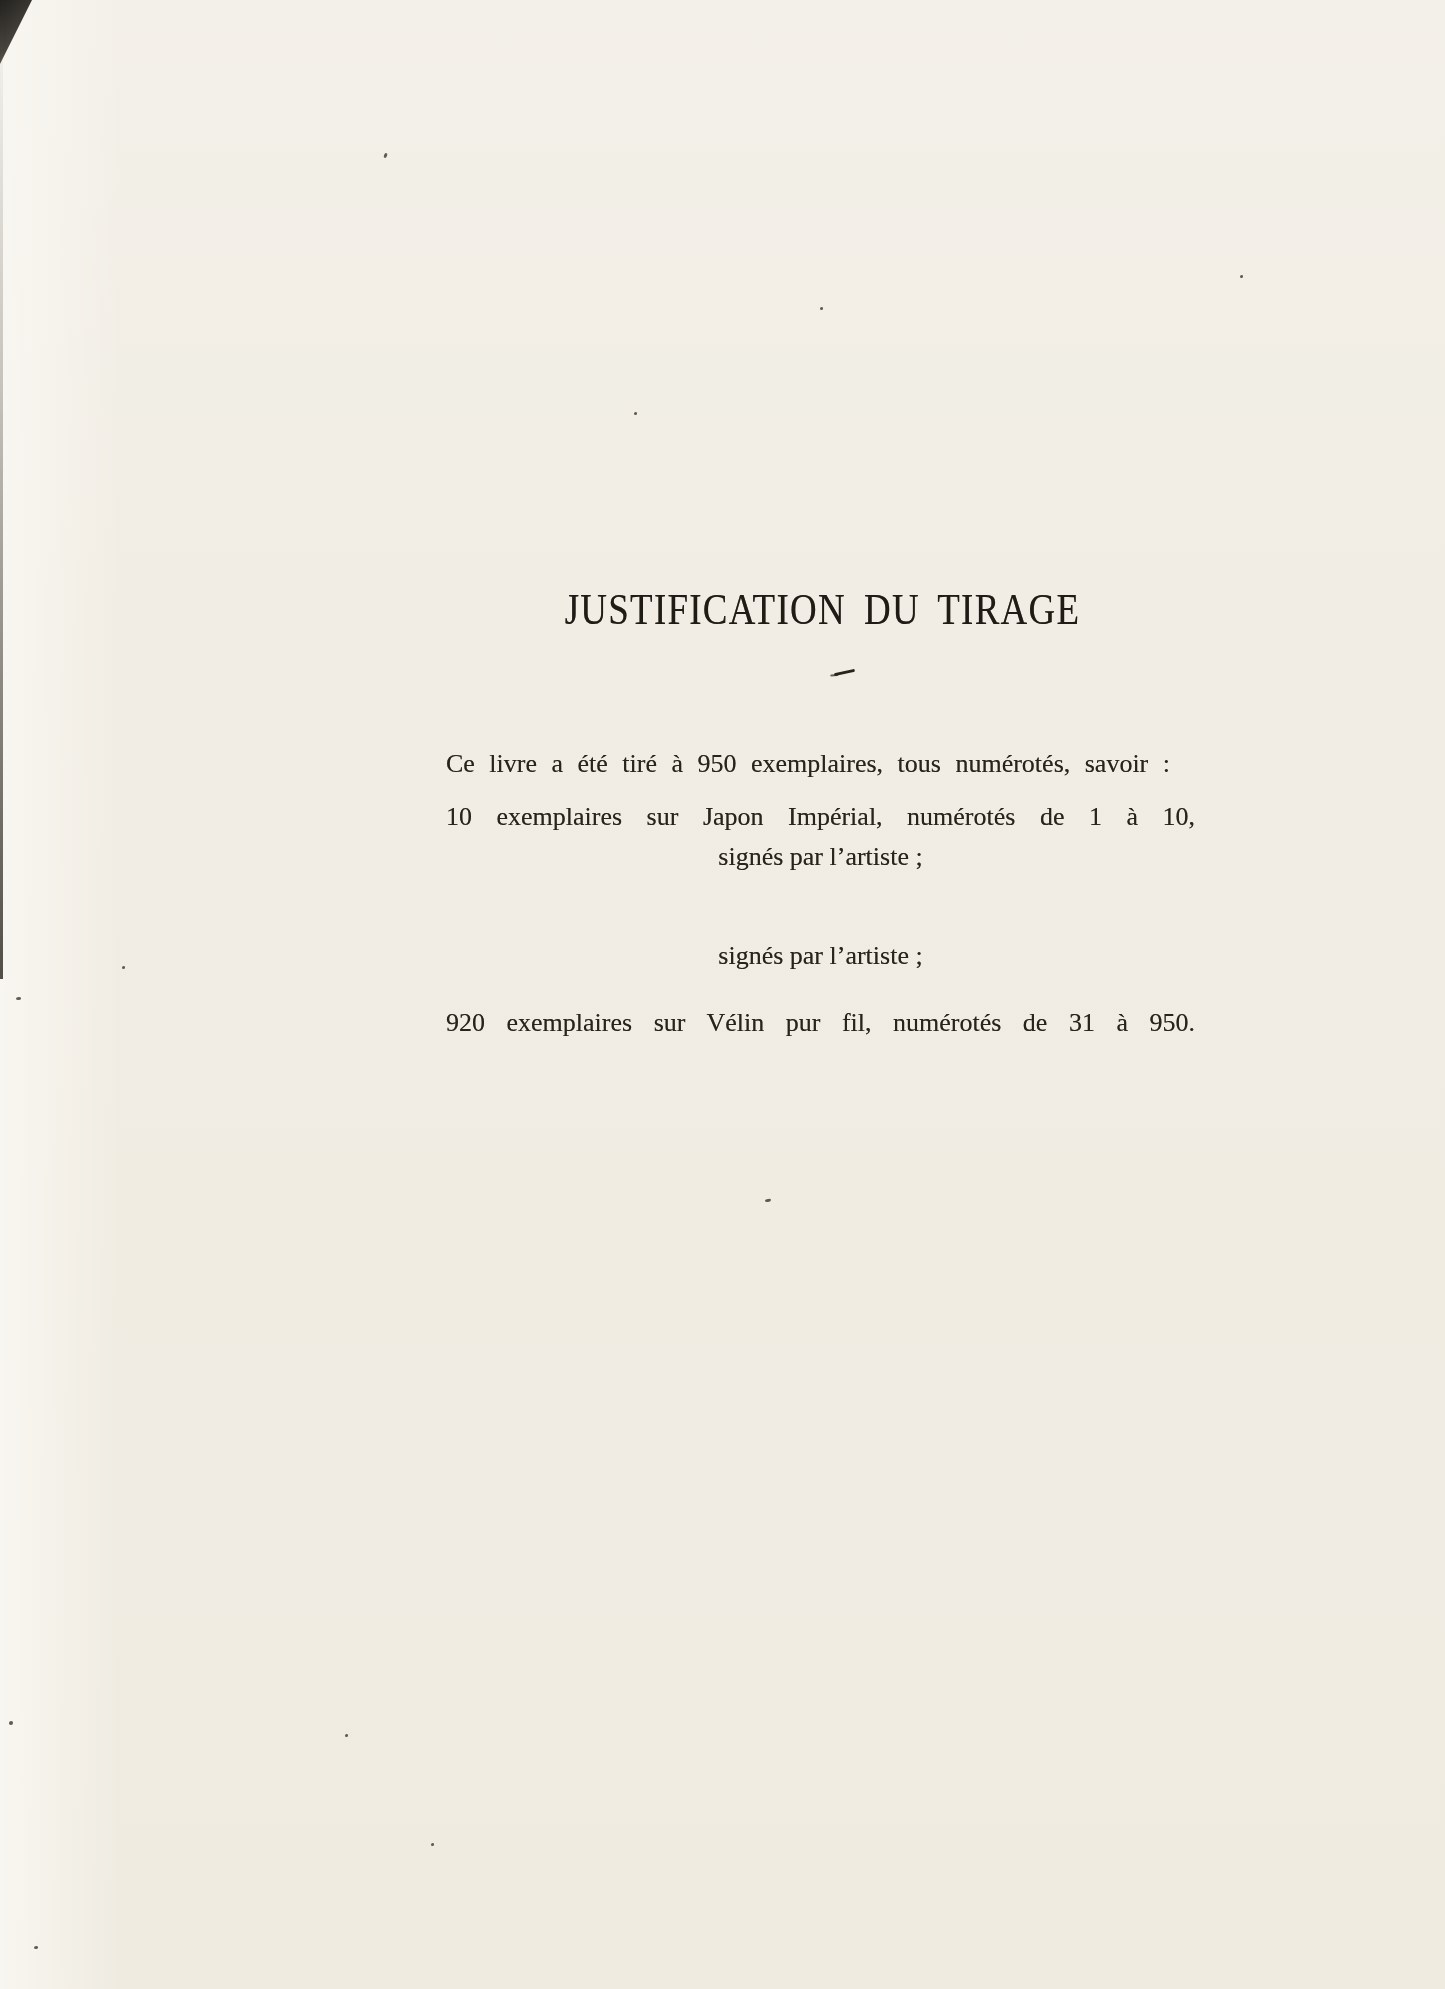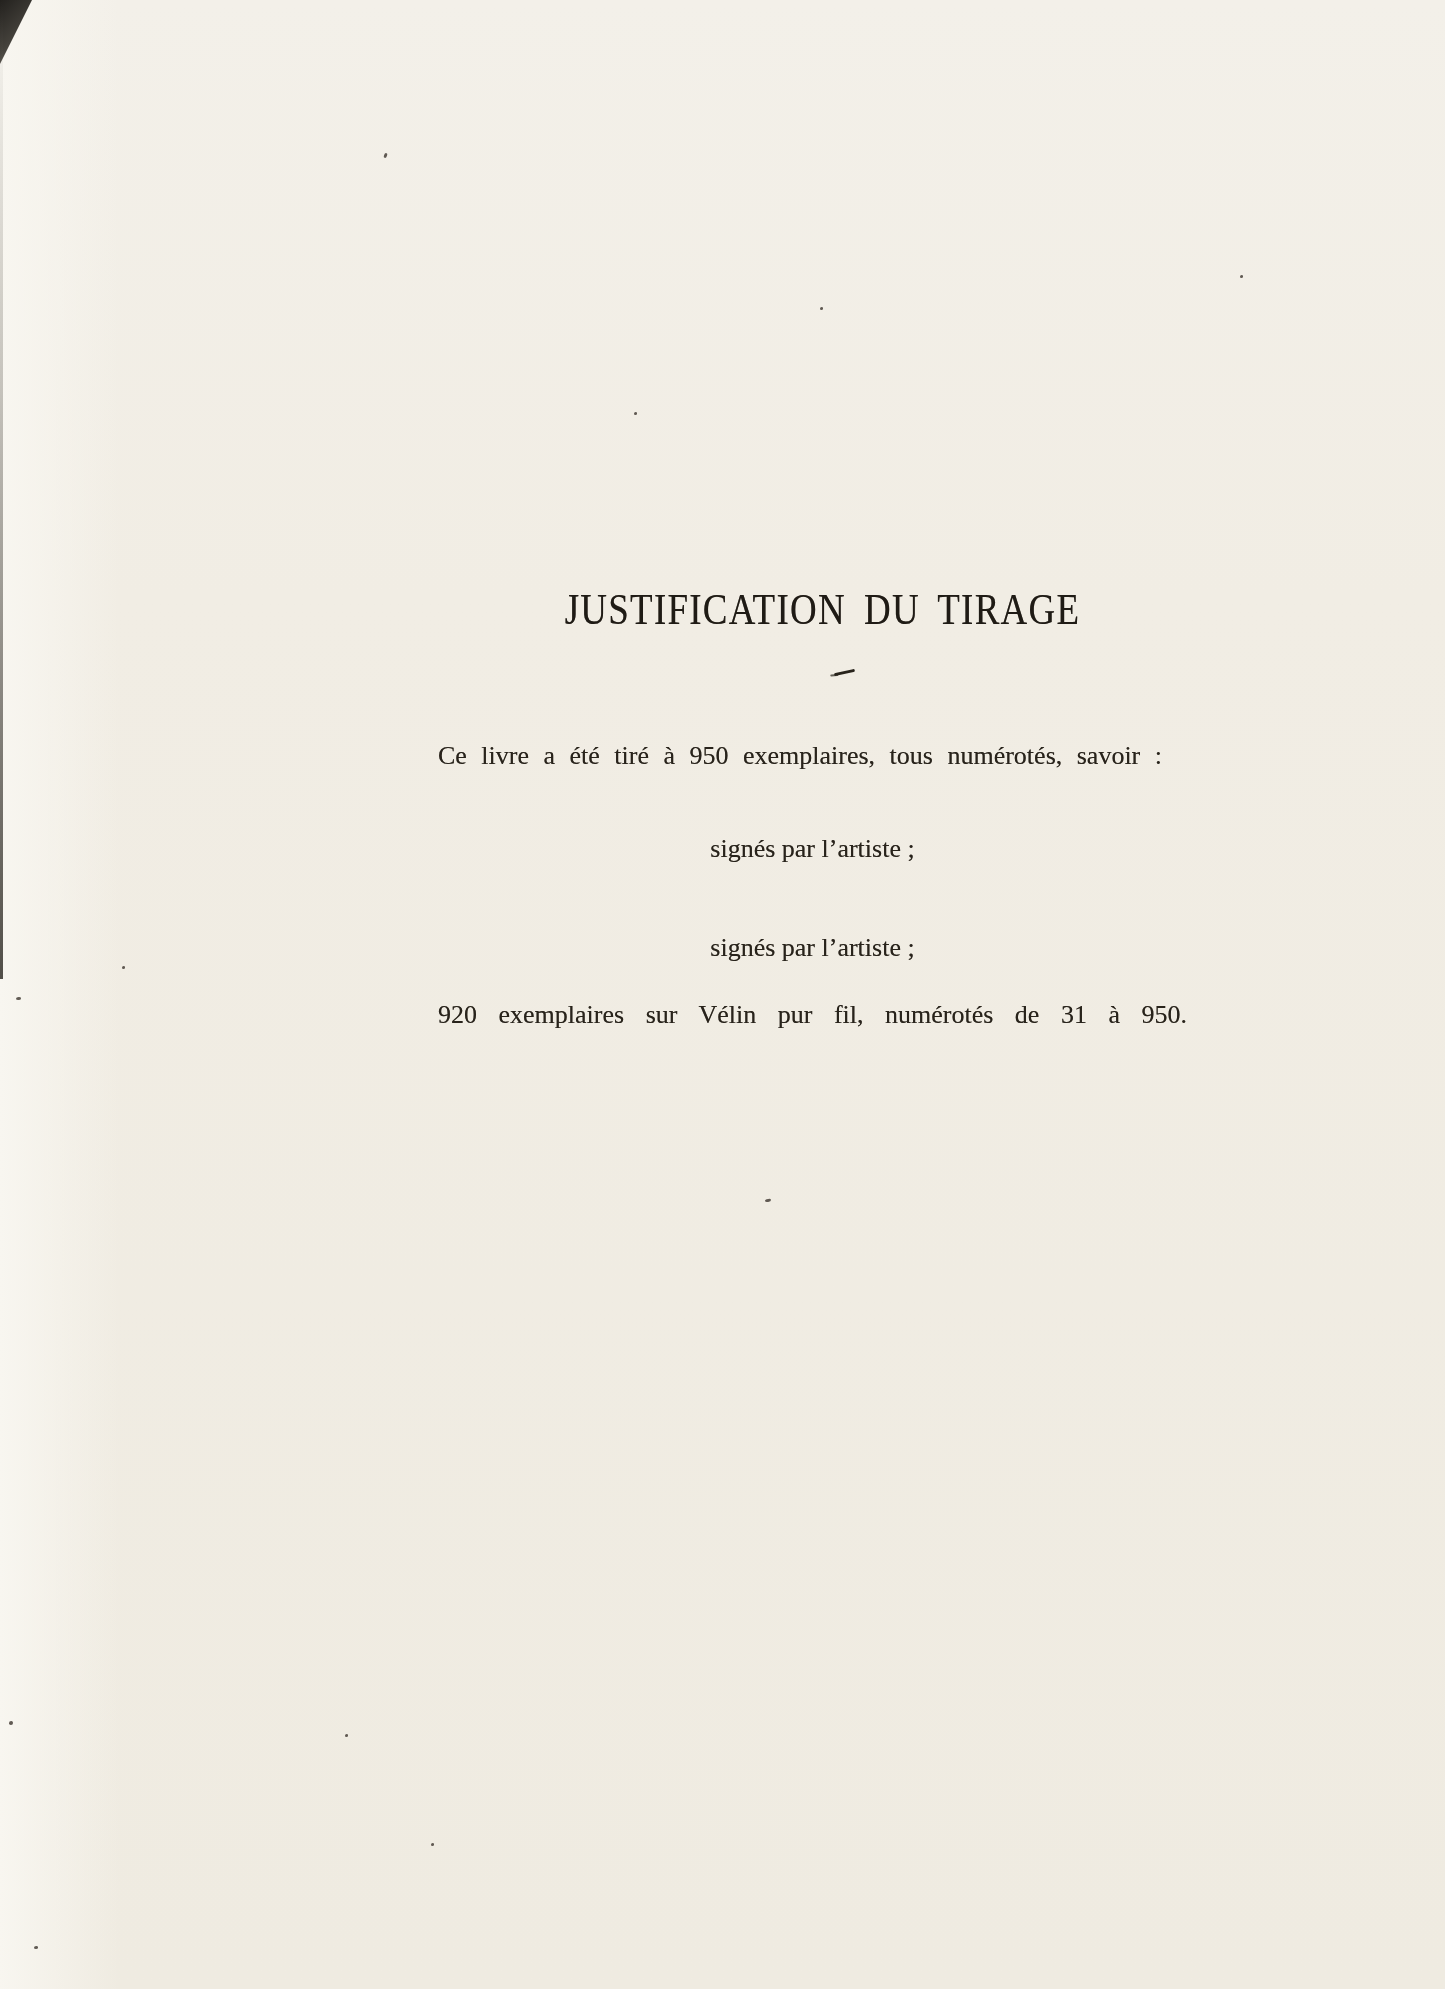--- a/index.html
+++ b/index.html
@@ -38,21 +38,21 @@
     position:absolute; left:834px; top:671px; width:21px; height:3px;
     background:var(--ink); border-radius:2px; transform:rotate(-12deg);
   }
   .ornament::before{
     content:""; position:absolute; left:-4px; top:1px; width:8px; height:1.5px;
     background:rgba(40,35,27,.7); border-radius:2px; transform:rotate(8deg);
   }
   
   .colophon{position:absolute; left:438px; top:0; width:749px; height:1100px;}
   .line{
-    position:absolute; margin:0; font-size:26px; line-height:34px;
+    position:absolute; margin:8px; font-size:26px; line-height:34px;
     color:var(--ink); text-shadow:0 0 .5px rgba(40,33,25,.5);
   }
   .just{width:749px; text-align:justify; text-align-last:justify;}
   .ctr{width:749px; text-align:center;}
   .intro{top:739px; width:724px; text-align:justify; text-align-last:justify;}
   .l2{top:792px;} .l3{top:832px;} .l4{top:886px;} .l5{top:931px;} .l6{top:998px;}
   
   .speck{
     position:absolute; background:#474038; opacity:.85; border-radius:60% 45% 55% 50%;
   }
@@ -65,20 +65,21 @@
   <div class="corner-tear"></div>
   <div class="left-edge"></div>
 
   <h1 class="title">JUSTIFICATION DU TIRAGE</h1>
 
   <div class="ornament"></div>
 
   <div class="colophon">
     <p class="line intro">Ce livre a été tiré à 950 exemplaires, tous numérotés, savoir :</p>
 
+    <p class="line just l2">10 exemplaires sur Japon Impérial, numérotés de 1 à 10,</p>
 
     <p class="line ctr l3">signés par l’artiste ;</p>
 
 
     <p class="line ctr l5">signés par l’artiste ;</p>
 
     <p class="line just l6">920 exemplaires sur Vélin pur fil, numérotés de 31 à 950.</p>
   </div>
 
   <div>

